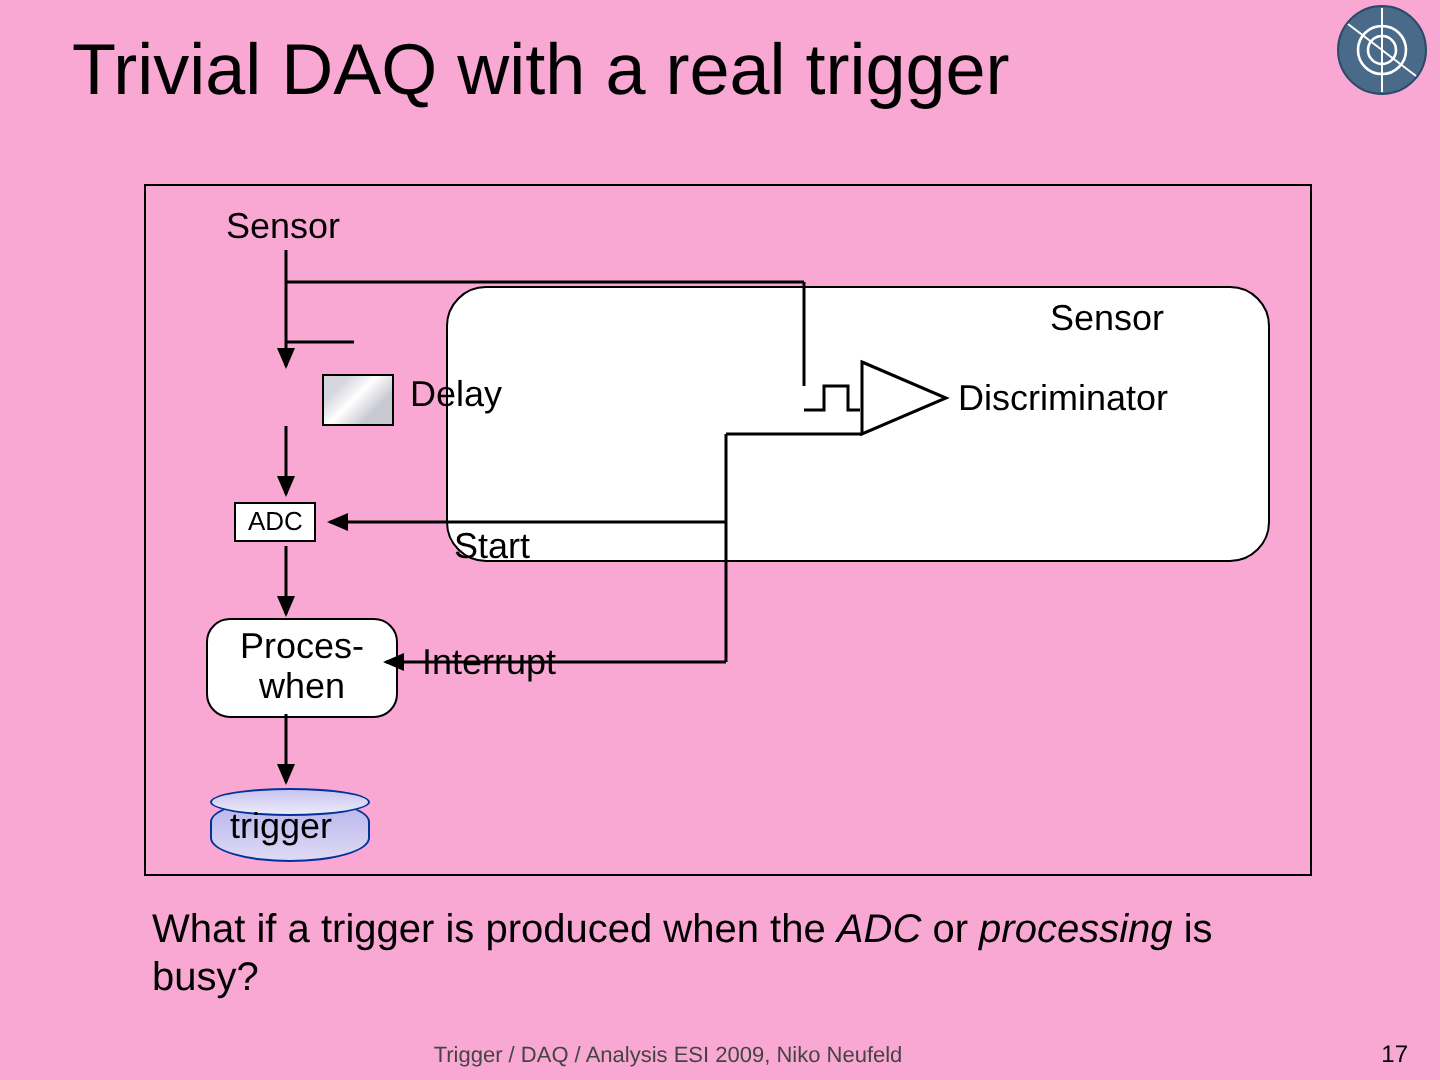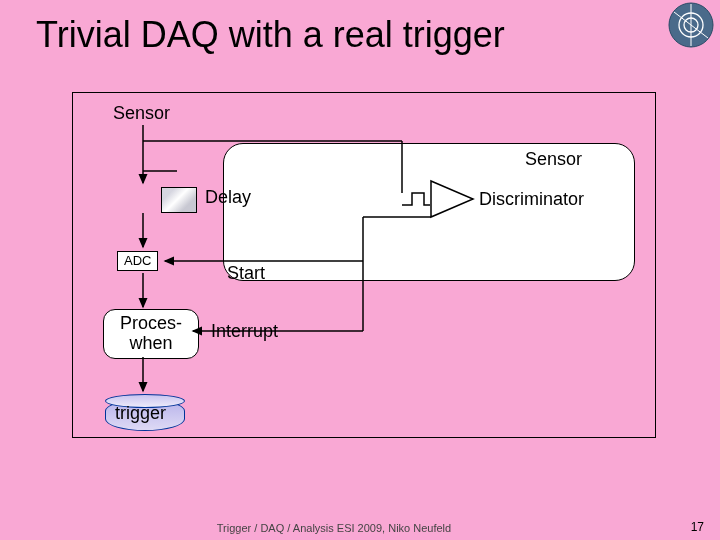--- a/index.html
+++ b/index.html
@@ -234,17 +234,20 @@
 
       <line x1="358" y1="124" x2="290" y2="124" stroke="#000" stroke-width="1.5"></line>
 
       <line x1="290" y1="168" x2="92" y2="168" stroke="#000" stroke-width="1.5" marker-end="url(#ah)"></line>
 
       <line x1="290" y1="238" x2="120" y2="238" stroke="#000" stroke-width="1.5" marker-end="url(#ah)"></line>
     </svg>
 
   </div>
 
+  <div class="question">
+    <span>What if a trigger is produced when the </span><span class="italic">ADC</span><span> or </span><span class="italic">processing</span><span> is busy?</span>
+  </div>
 
   <div class="footer">Trigger / DAQ / Analysis  ESI 2009, Niko Neufeld</div>
   <div class="pagenum">17</div>
 
 </div>
 
 </body></html>

